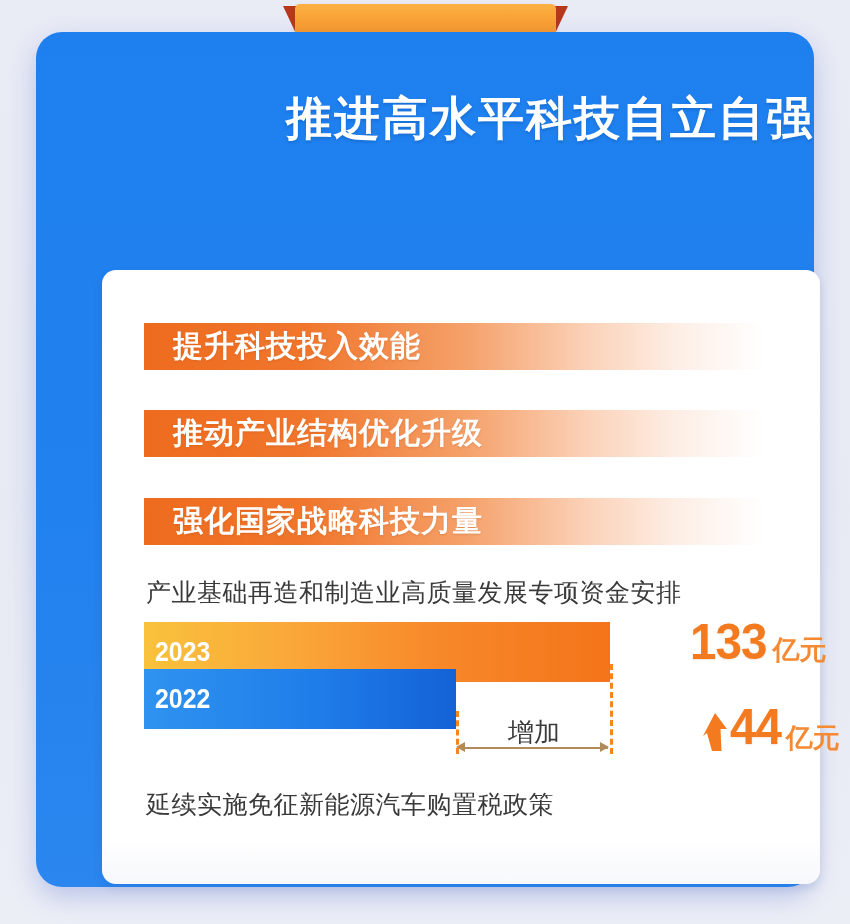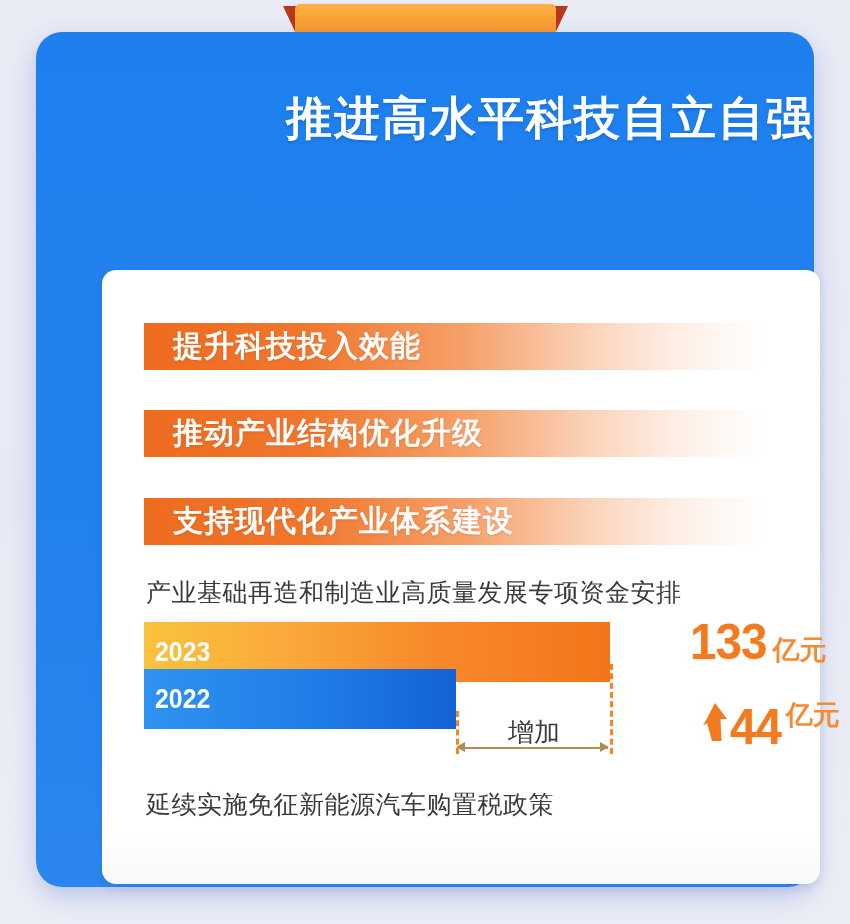--- a/index.html
+++ b/index.html
@@ -240,21 +240,21 @@
     top: 347px;
     display: flex;
     align-items: baseline;
     white-space: nowrap;
   }
   .value-44 {
     position: absolute;
     left: 600px;
     top: 432px;
     display: flex;
-    align-items: flex-start;
+    align-items: flex-end;
     white-space: nowrap;
   }
   .big-num {
     font-size: 50px;
     font-weight: bold;
     color: #f47a20;
     letter-spacing: -1px;
     line-height: 1;
     transform: scaleX(0.95);
     transform-origin: left bottom;
@@ -305,21 +305,21 @@
 
     <div class="white-card">
 
       <div class="hl-bar hl-bar-1">
         <span class="hl-bar-label">提升科技投入效能</span>
       </div>
       <div class="hl-bar hl-bar-2">
         <span class="hl-bar-label">推动产业结构优化升级</span>
       </div>
       <div class="hl-bar hl-bar-3">
-        <span class="hl-bar-label">支持现代化产业体系建设</span>
+        <span class="hl-bar-label">强化国家战略科技力量</span>
       </div>
 
       <div class="chart-caption">产业基础再造和制造业高质量发展专项资金安排</div>
 
       <div class="chart-area">
 
         <div class="bar-row bar-2023">
           <span class="bar-year">2023</span>
         </div>
 

